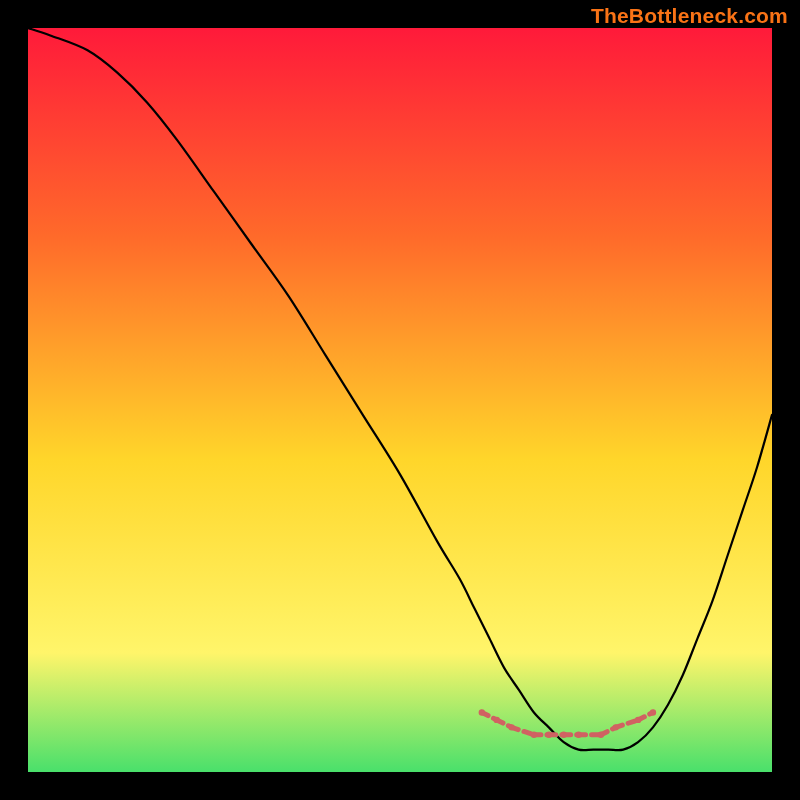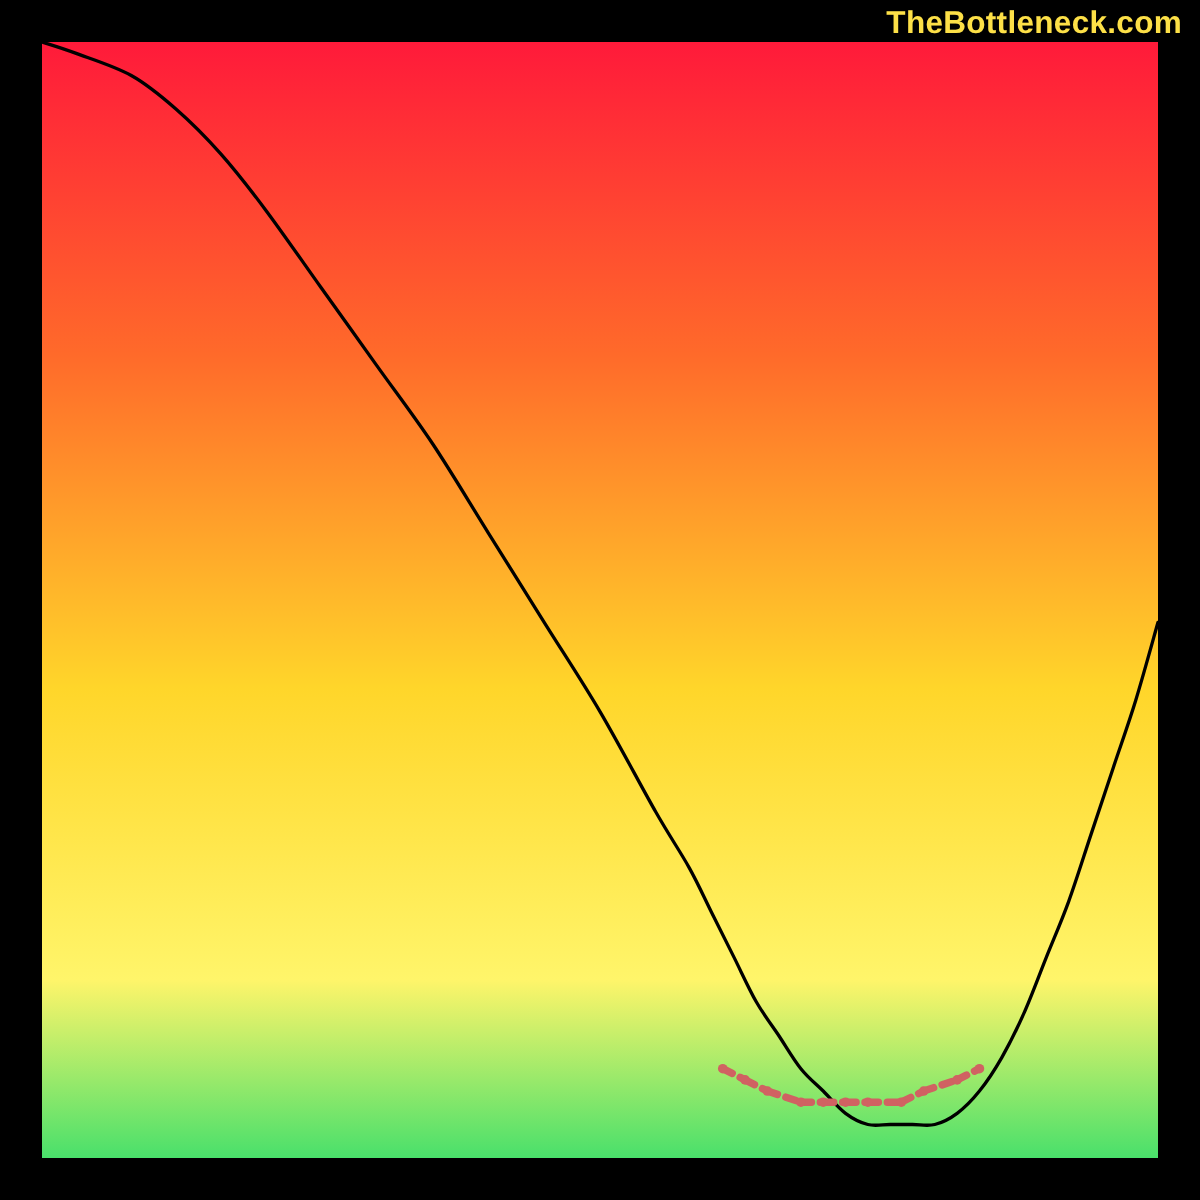--- a/index.html
+++ b/index.html
@@ -1,20 +1,20 @@
 <!DOCTYPE html>
 <html><head>
 <meta charset="utf-8">
 <style>
   * { margin: 0; padding: 0; box-sizing: border-box; }
   html, body { width: 800px; height: 800px; overflow: hidden; background: #000; }
   .wrap { position: relative; width: 800px; height: 800px; background: #000; }
   .watermark {
     position: absolute; top: 4px; right: 12px;
-    color: #fde047; font-family: Arial, Helvetica, sans-serif;
+    color: #f97316; font-family: Arial, Helvetica, sans-serif;
     font-size: 21px; font-weight: 600; letter-spacing: 0.2px;
     user-select: none;
   }
   .plot {
     position: absolute; left: 28px; top: 28px;
     width: 744px; height: 744px;
   }
   svg { display: block; width: 100%; height: 100%; }
 </style>
 </head>

